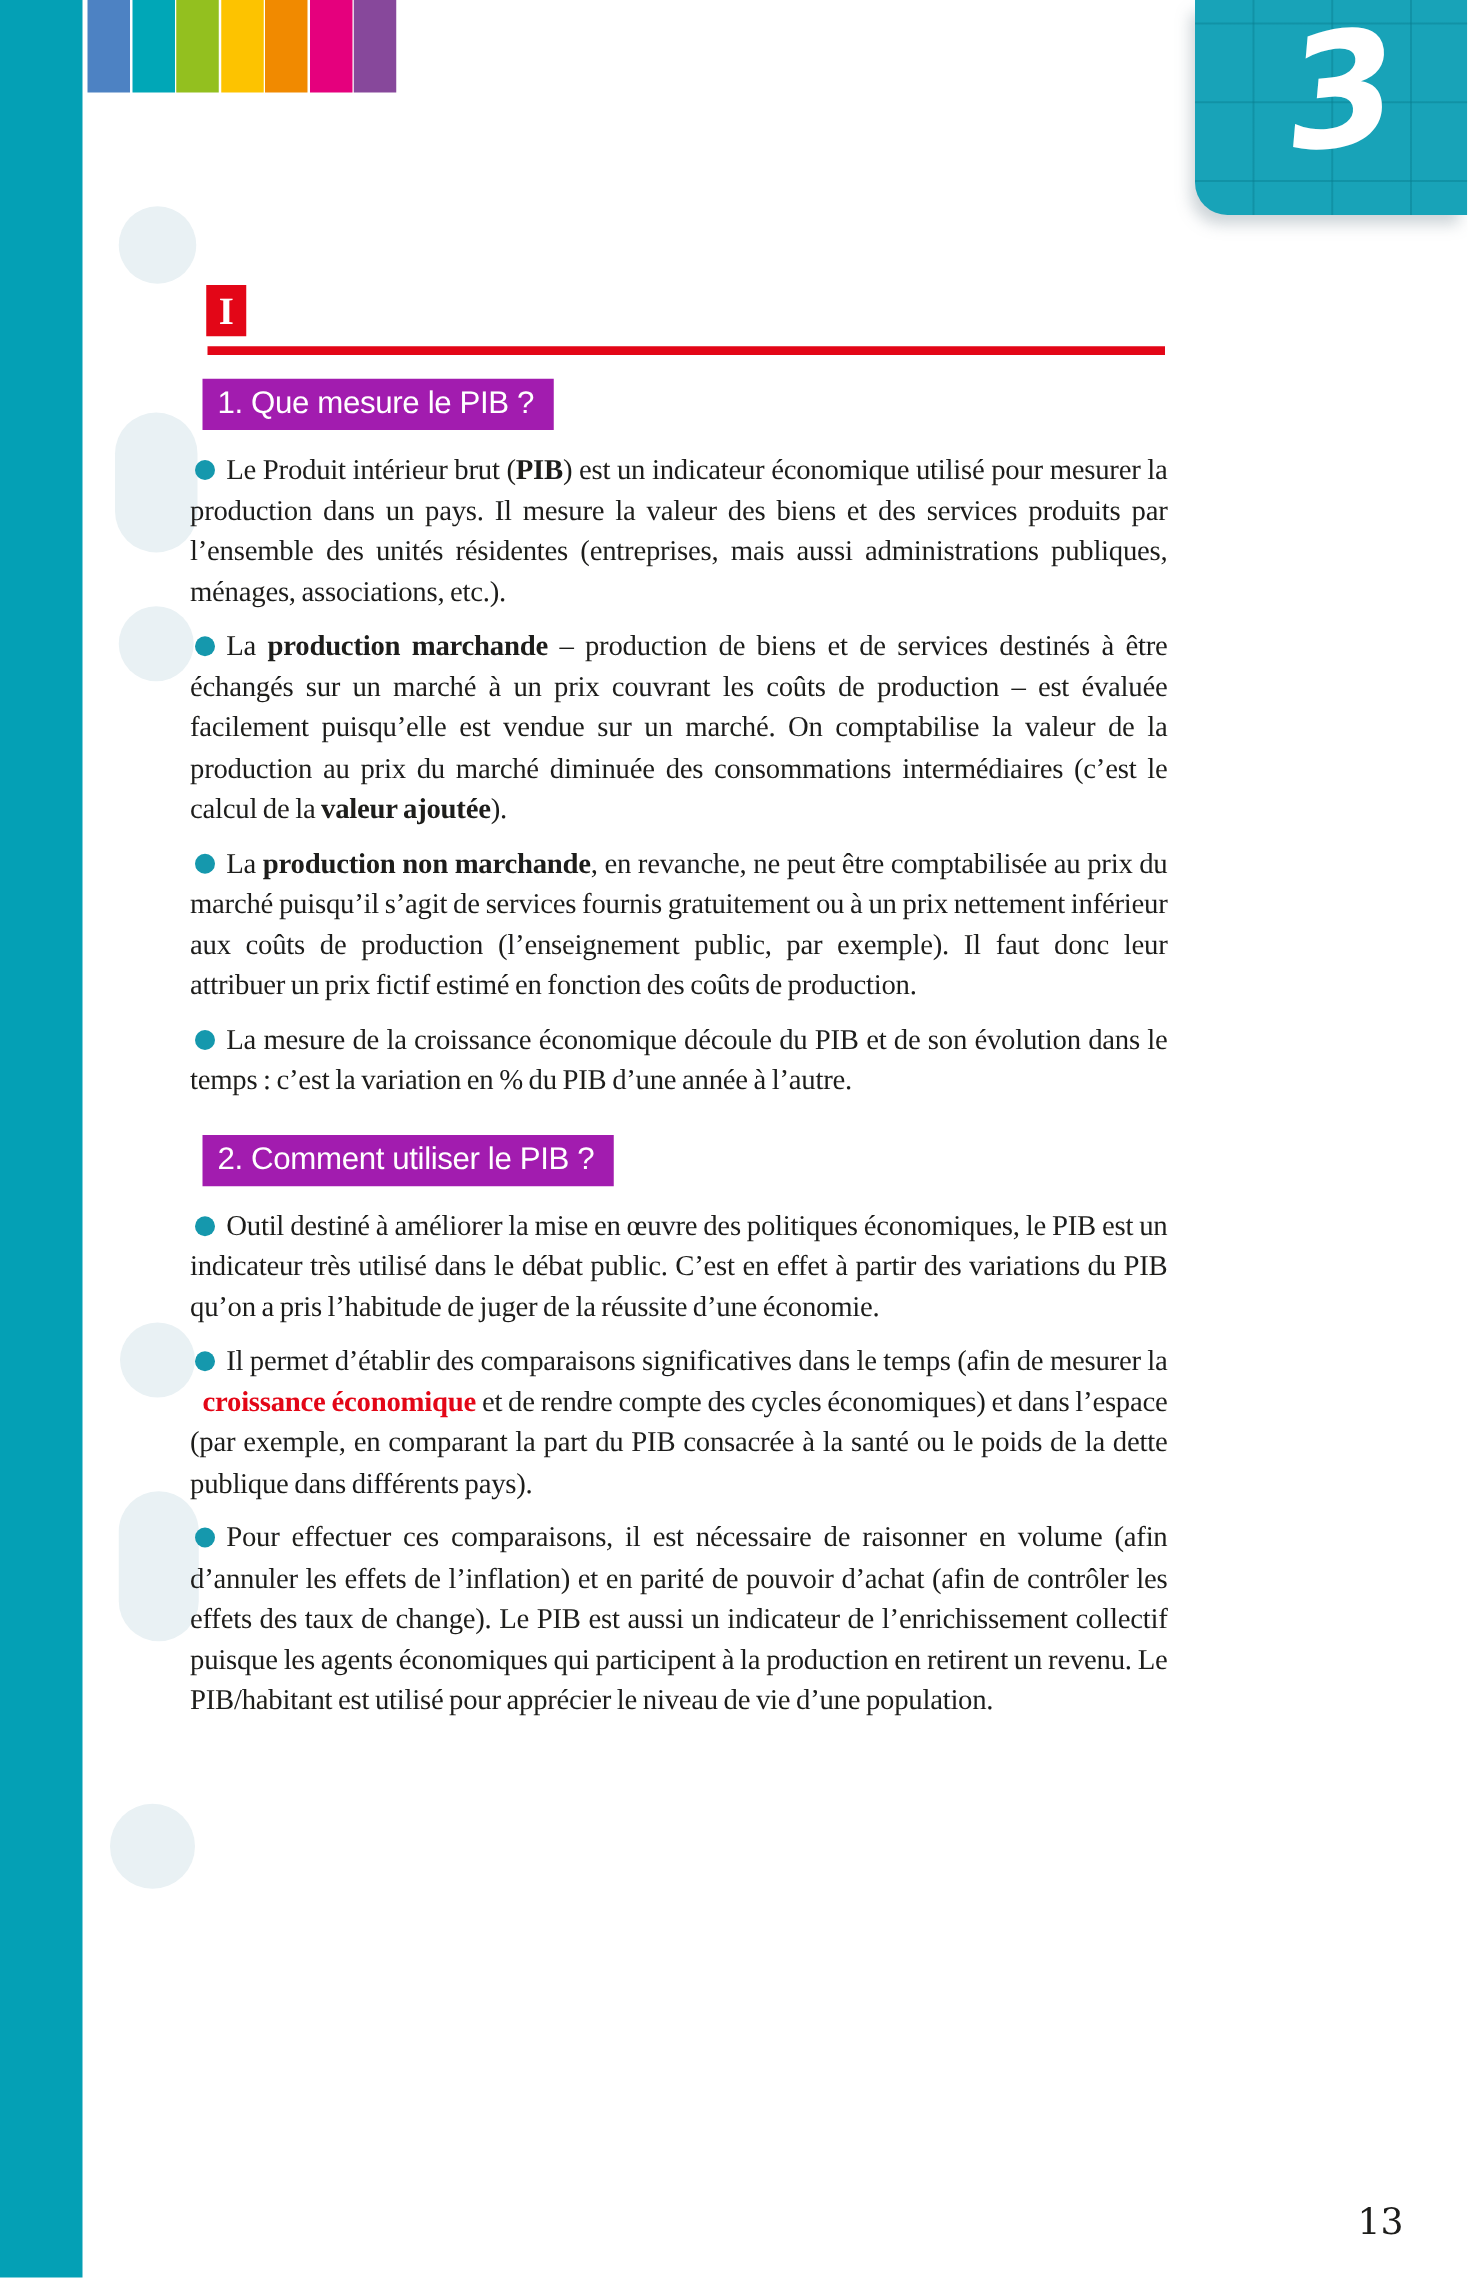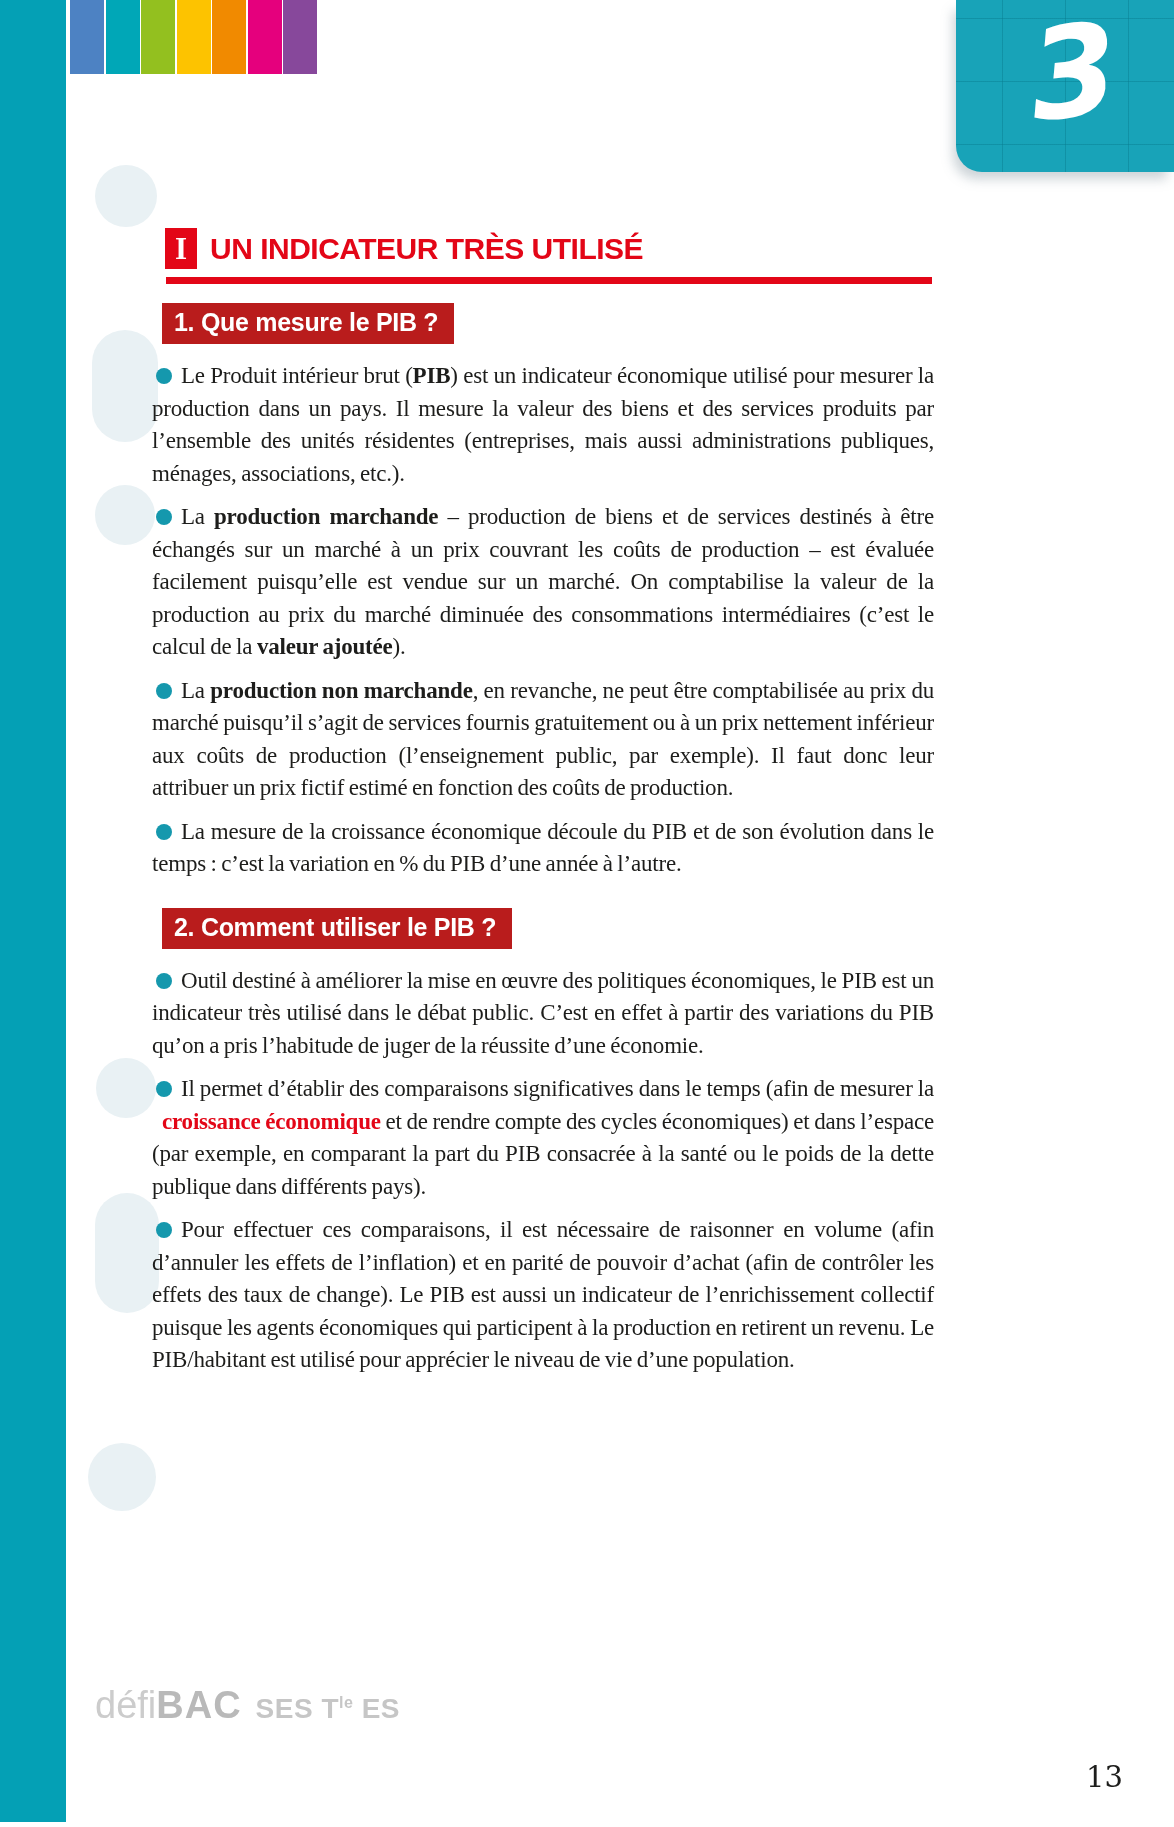--- a/index.html
+++ b/index.html
@@ -46,21 +46,21 @@
   .section-head{position:absolute;left:165px;top:228px;display:flex;align-items:center;gap:13px;}
   .numeral-box{
     width:32px;height:41px;background:#e30617;color:#ffffff;text-align:center;
     font-family:"Liberation Serif",serif;font-weight:bold;font-size:31px;line-height:41px;
   }
   .section-title{color:#e30617;font-weight:bold;font-size:30px;letter-spacing:-0.5px;white-space:nowrap;}
   .section-rule{position:absolute;left:166px;top:277px;width:766px;height:7px;background:#e30617;}
   
   .content{position:absolute;left:152px;top:296px;width:782px;}
   .sub-heading{
-    display:inline-block;background:#b91c1c;color:#ffffff;font-weight:bold;font-size:25px;
+    display:inline-block;background:#a21caf;color:#ffffff;font-weight:normal;font-size:25px;
     letter-spacing:-0.3px;padding:5px 16px 7px 12px;margin:7px 0 16px 10px;
   }
   .sub-heading.later{margin-top:16px;text-align:right;}
   .para{
     font-size:23px;line-height:32.5px;color:#1d1d1b;text-align:justify;
     letter-spacing:-0.2px;word-spacing:-1px;margin:0 0 11px 0;text-indent:4px;font-family:Liberation Serif, serif;
   }
   .bullet{
     display:inline-block;width:16px;height:16px;border-radius:50%;background:#1598ad;
     margin-right:9px;vertical-align:-1px;
@@ -103,27 +103,21 @@
     </div>
 
 
   <div class="chapter-box">
     <span class="chapter-number">3</span>
   </div>
 
 
   <div class="section-head">
     <span class="numeral-box">I</span>
-    <span class="section-title">UN INDICATEUR TRÈS UTILISÉ</span>
   </div>
   <div class="section-rule"></div>
 
   <div class="content" id="content"><div class="sub-heading">1. Que mesure le PIB ?</div><p class="para"><span class="bullet"></span><span>Le Produit intérieur brut (</span><b>PIB</b><span>) est un indicateur économique utilisé pour mesurer la production dans un pays. Il mesure la valeur des biens et des services produits par l’ensemble des unités résidentes (entreprises, mais aussi administrations publiques, ménages, associations, etc.).</span></p><p class="para"><span class="bullet"></span><span>La </span><b>production marchande</b><span> – production de biens et de services destinés à être échangés sur un marché à un prix couvrant les coûts de production – est évaluée facilement puisqu’elle est vendue sur un marché. On comptabilise la valeur de la production au prix du marché diminuée des consommations intermédiaires (c’est le calcul de la </span><b>valeur ajoutée</b><span>).</span></p><p class="para"><span class="bullet"></span><span>La </span><b>production non marchande</b><span>, en revanche, ne peut être comptabilisée au prix du marché puisqu’il s’agit de services fournis gratuitement ou à un prix nettement inférieur aux coûts de production (l’enseignement public, par exemple). Il faut donc leur attribuer un prix fictif estimé en fonction des coûts de production.</span></p><p class="para"><span class="bullet"></span><span>La mesure de la croissance économique découle du PIB et de son évolution dans le temps : c’est la variation en % du PIB d’une année à l’autre.</span></p><div class="sub-heading later">2. Comment utiliser le PIB ?</div><p class="para"><span class="bullet"></span><span>Outil destiné à améliorer la mise en œuvre des politiques économiques, le PIB est un indicateur très utilisé dans le débat public. C’est en effet à partir des variations du PIB qu’on a pris l’habitude de juger de la réussite d’une économie.</span></p><p class="para"><span class="bullet"></span><span>Il permet d’établir des comparaisons significatives dans le temps (afin de mesurer la </span><span class="red">croissance économique</span><span> et de rendre compte des cycles économiques) et dans l’espace (par exemple, en comparant la part du PIB consacrée à la santé ou le poids de la dette publique dans différents pays).</span></p><p class="para"><span class="bullet"></span><span>Pour effectuer ces comparaisons, il est nécessaire de raisonner en volume (afin d’annuler les effets de l’inflation) et en parité de pouvoir d’achat (afin de contrôler les effets des taux de change). Le PIB est aussi un indicateur de l’enrichissement collectif puisque les agents économiques qui participent à la production en retirent un revenu. Le PIB/habitant est utilisé pour apprécier le niveau de vie d’une population.</span></p></div>
 
-  <div class="footer-logo">
-    <span class="logo-defi">défi</span>
-      <span class="logo-bac">BAC</span>
-    <span class="logo-series"><span>SES T</span><sup>le</sup> <span>ES</span></span>
-  </div>
 
   <div class="page-number">13</div>
 
 </div>
 
 </body></html>

